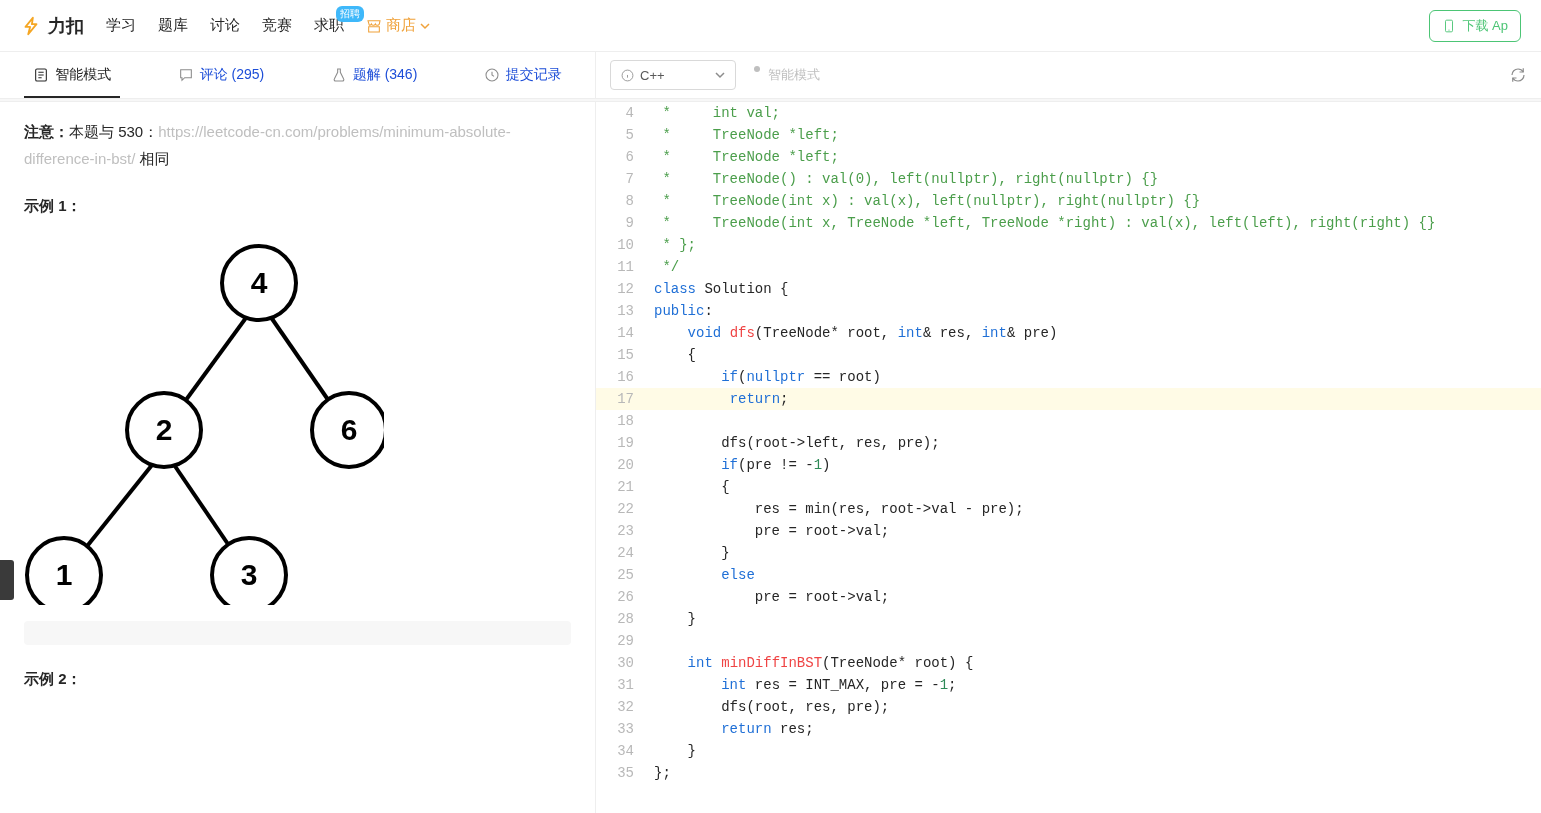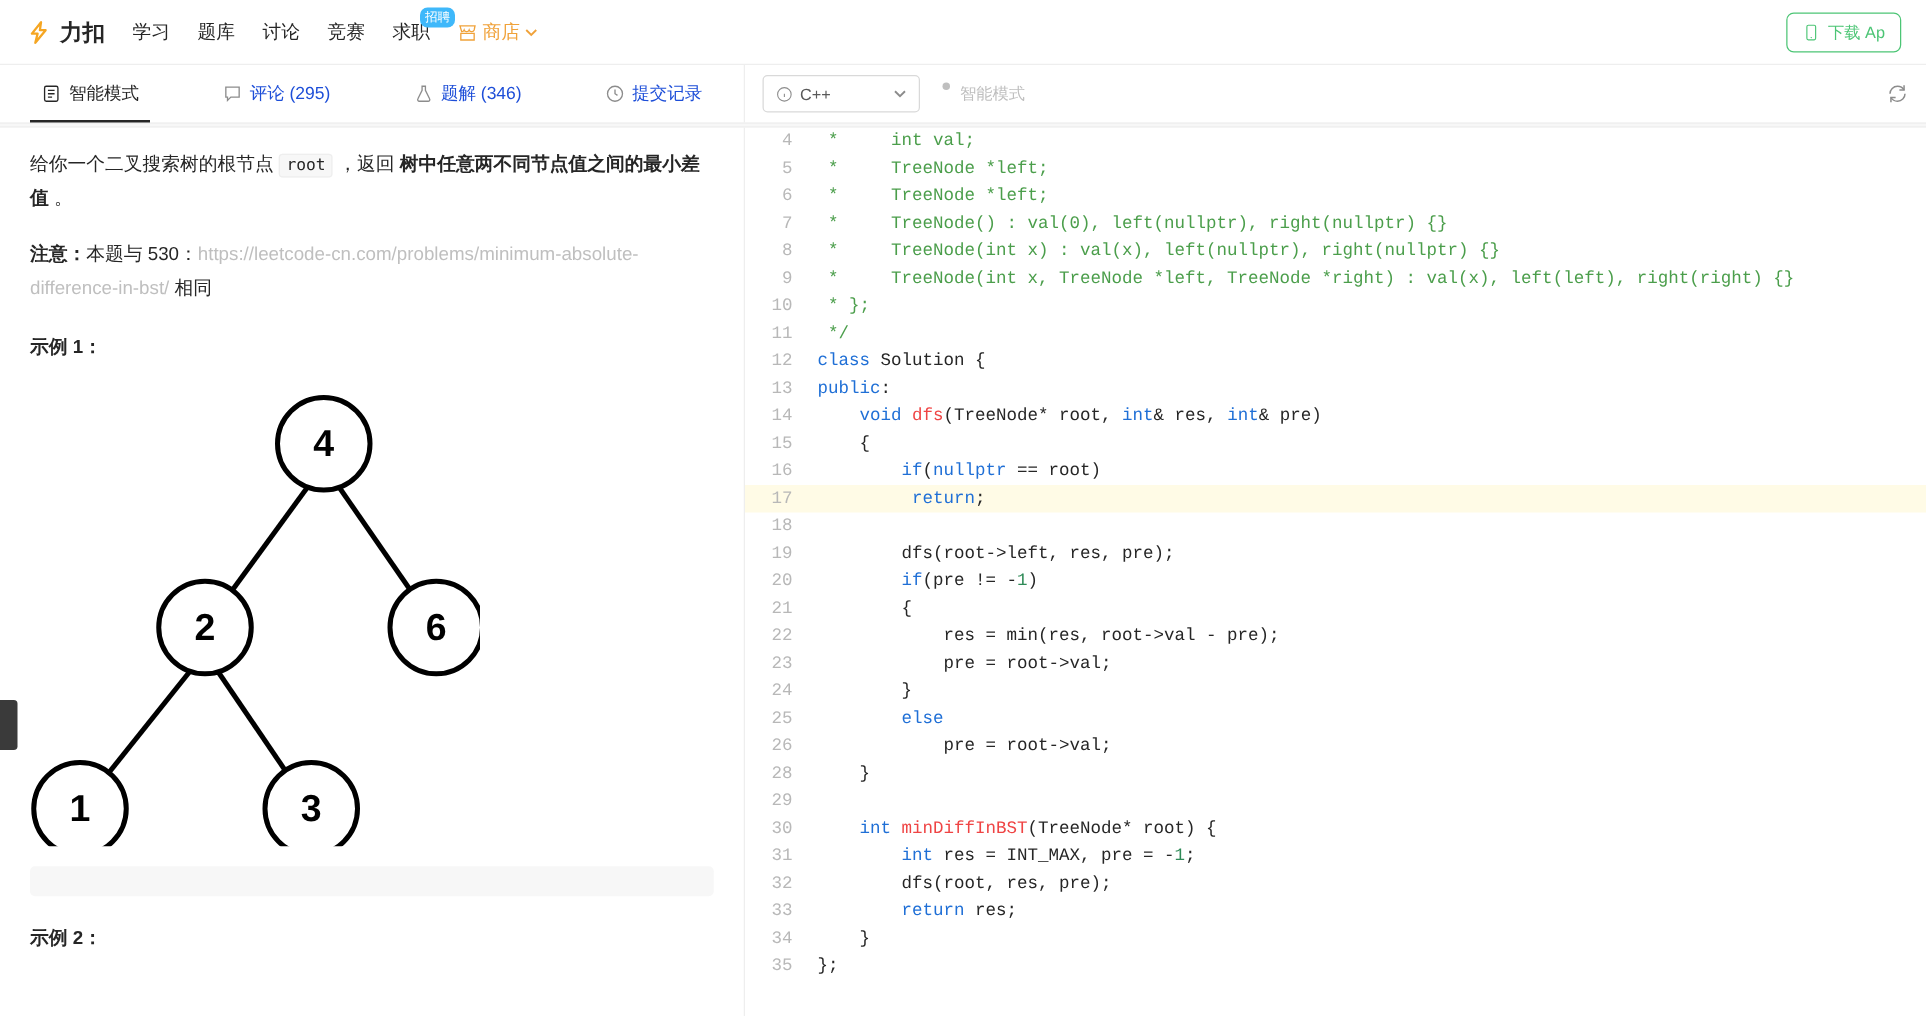--- a/index.html
+++ b/index.html
@@ -138,23 +138,20 @@
     <svg class="refresh" width="18" height="18" viewBox="0 0 24 24">
         <path d="M4 12a8 8 0 018-8 8 8 0 017 4M20 12a8 8 0 01-8 8 8 8 0 01-7-4" fill="none" stroke="#8c8c8c" stroke-width="1.6"></path>
         <path d="M19 3v5h-5M5 21v-5h5" fill="none" stroke="#8c8c8c" stroke-width="1.6"></path>
       </svg>
   </div>
 </div>
 <div class="subbar"></div>
 
 <div class="main">
   <div class="left">
-    <p>
-      <span>给你一个二叉搜索树的根节点 </span><code class="lc-code">root</code><span> ，返回 </span><b>树中任意两不同节点值之间的最小差值</b><span> 。</span>
-    </p>
     <p>
       <b>注意：</b><span>本题与 530：</span><span class="link">https://leetcode-cn.com/problems/minimum-absolute-difference-in-bst/</span><span> 相同</span>
     </p>
     <div class="example-title">示例 1：</div>
     <svg class="tree-svg" width="360" height="370" viewBox="0 0 360 370">
       <g fill="#fff" stroke="#000" stroke-width="4">
         <line x1="235" y1="65" x2="140" y2="195"></line>
           <line x1="235" y1="65" x2="325" y2="195"></line>
         <line x1="140" y1="215" x2="40" y2="340"></line>
           <line x1="140" y1="215" x2="225" y2="340"></line>

